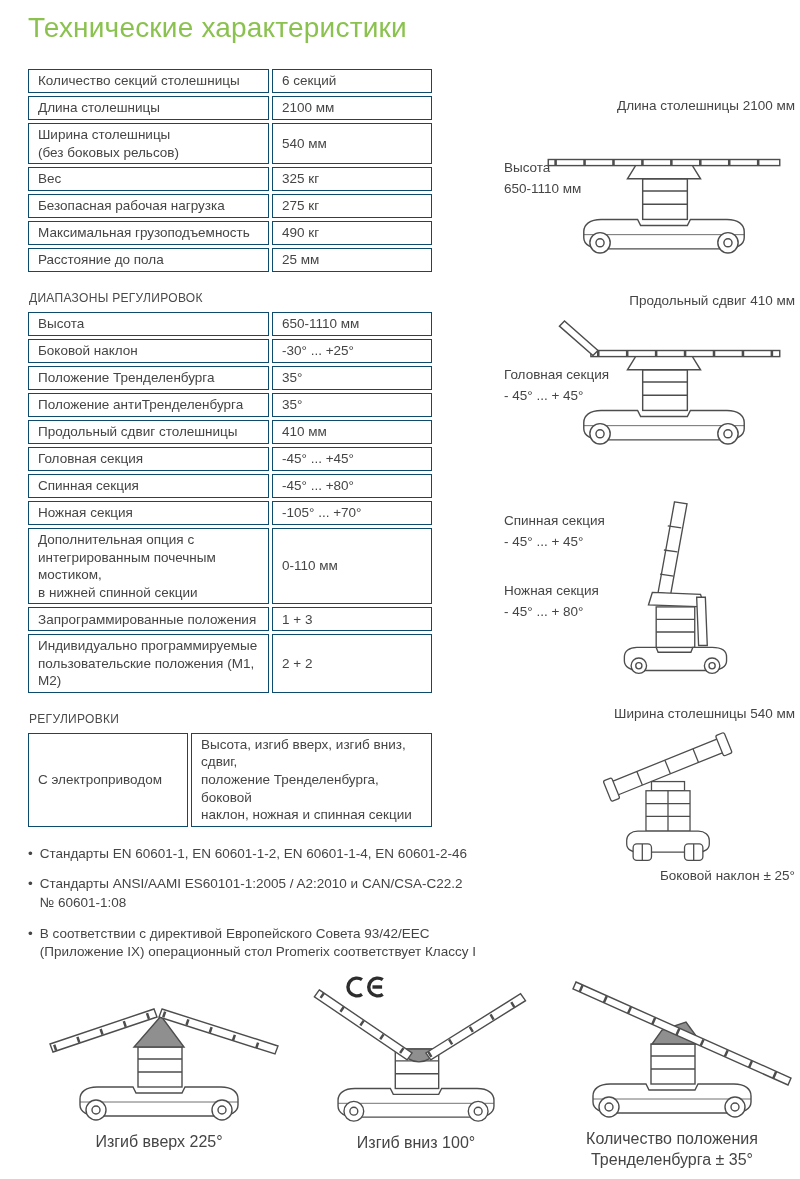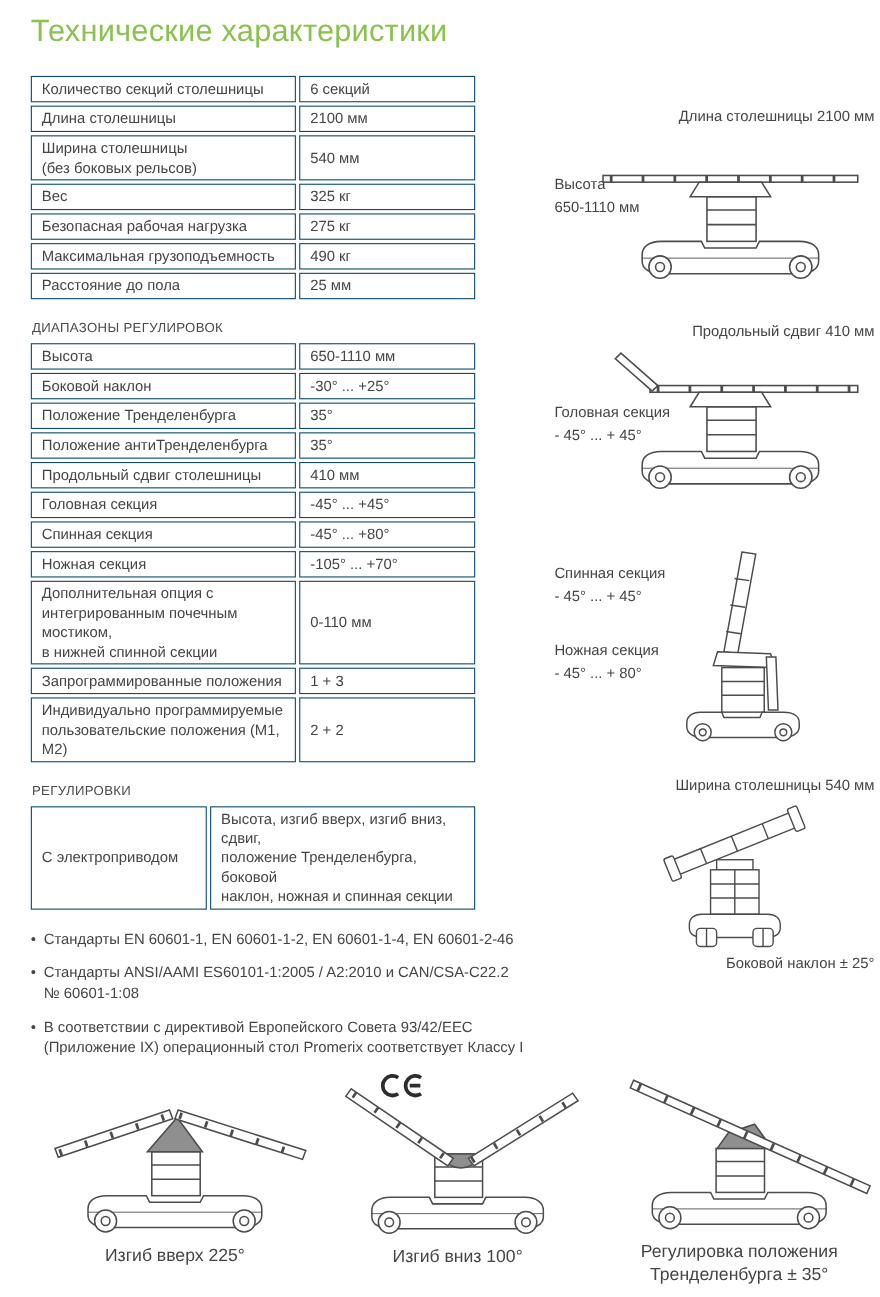--- a/index.html
+++ b/index.html
@@ -302,18 +302,18 @@
   <div class="fig-flow" style="left:548px;top:962px;width:248px;">
     <svg width="245" height="160" viewBox="0 0 245 160">
       <use href="#sym-base" x="2" y="30"></use>
       <path class="shade" stroke="#4d4d4d" stroke-width="1.4" d="M102,82 L152,82 L136,60 L112,68 Z"></path>
       <g class="draw">
         <polygon points="26,20 241,116 238,123 23,27"></polygon>
       </g>
       <line class="dash" x1="30" y1="26" x2="238" y2="119" stroke-dasharray="2.5 24" stroke-width="7"></line>
     </svg>
     <div class="cap2">
-      <div>Регулировка положения</div>
+      <div>Количество положения</div>
       <div>Тренделенбурга ± 35°</div>
     </div>
   </div>
 
 </div>
 
 </body></html>

